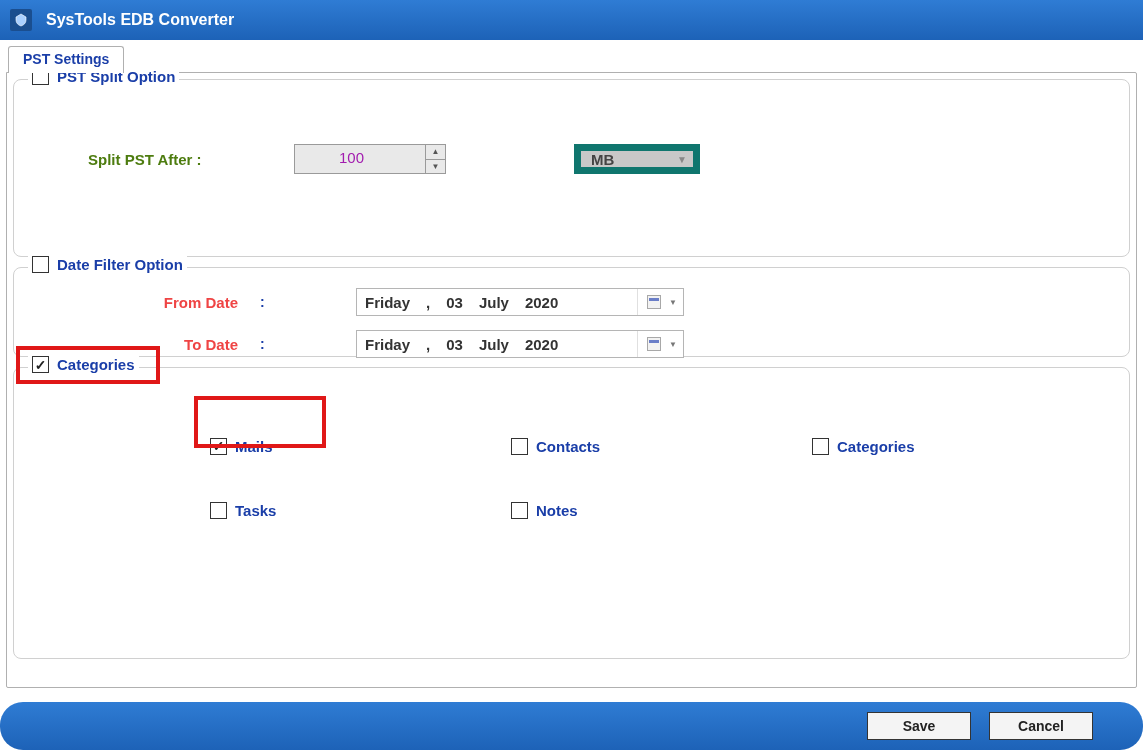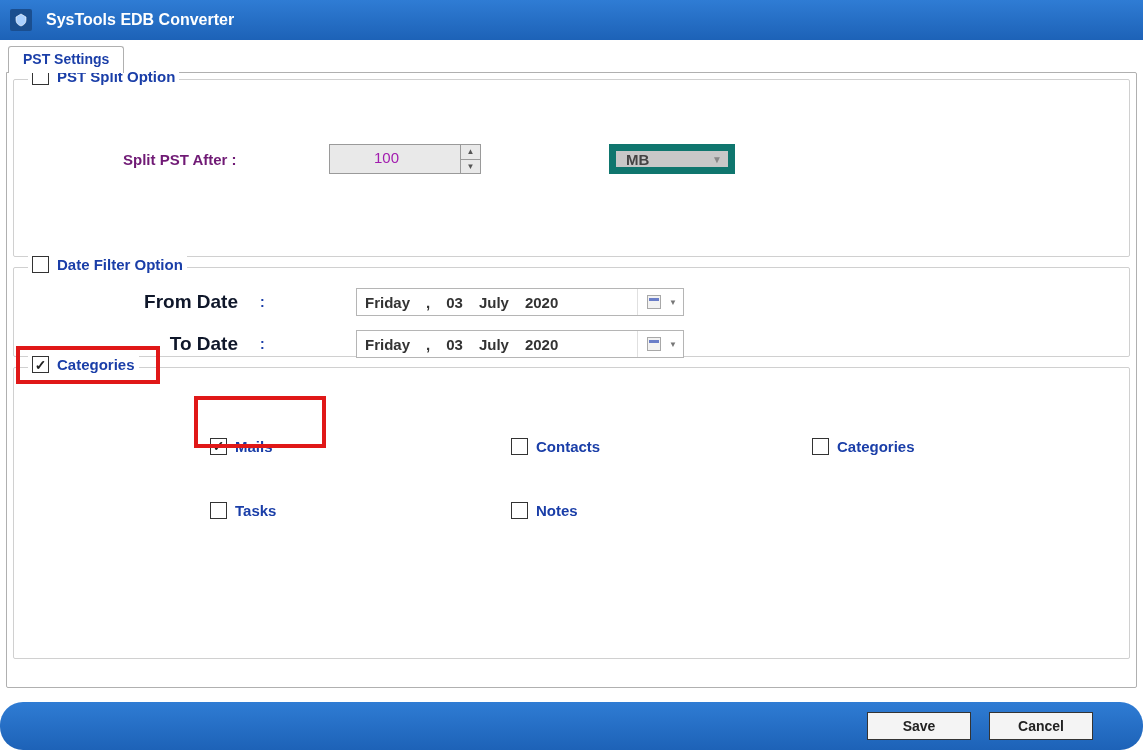--- a/index.html
+++ b/index.html
@@ -50,21 +50,21 @@
     border-radius: 0 2px 2px 2px;
     position: relative;
     z-index: 1;
     padding: 6px 6px 6px 6px;
     height: 616px;
     background: #fff;
   }
 
   .group {
     border: 1px solid #d0d0d0;
-    border-radius: 2px;
+    border-radius: 8px;
     margin-bottom: 10px;
     position: relative;
     padding: 20px 16px 24px 16px;
   }
   .group.split { height: 178px; }
   .group.dates { height: 90px; }
   .group.cats  { height: 292px; }
 
   .legend {
     position: absolute;
@@ -101,25 +101,24 @@
   .hl-cat { top: -22px; left: 2px; width: 144px; height: 38px; }
   .hl-mails { top: 28px; left: 180px; width: 132px; height: 52px; }
 
   .split-body {
     display: flex;
     align-items: center;
     padding-top: 44px;
     padding-left: 58px;
   }
   .split-label {
-    color: #701a75;
+    color: #4d7c0f;
     font-weight: 600;
     font-size: 15px;
     width: 206px;
-    margin-left: 35px;
   }
 
   .numbox {
     width: 152px; height: 30px;
     border: 1px solid #9a9a9a;
     background: #e9e9e9;
     display: flex;
     position: relative;
   }
   .numbox .nval {
@@ -153,23 +152,23 @@
   .unitbox .uval { flex:1; padding: 0 10px; color:#444; font-weight:700; font-size:15px; }
   .unitbox .dd { width:22px; display:flex; align-items:center; justify-content:center; color:#888; font-size:10px; }
 
   .date-row {
     display: flex;
     align-items: center;
     margin-bottom: 14px;
     padding-left: 90px;
   }
   .date-label {
-    color: #0f172a;
-    font-weight: 600;
-    font-size: 19px;
+    color: #ef4444;
+    font-weight: 600;
+    font-size: 15px;
     width: 140px;
     text-align: right;
     padding-right: 22px;
   }
   .date-colon { color:#1a3ea8; font-weight:600; width: 20px; }
 
   .datebox {
     width: 328px; height: 28px;
     border: 1px solid #b5b5b5;
     display: flex; align-items: center;

